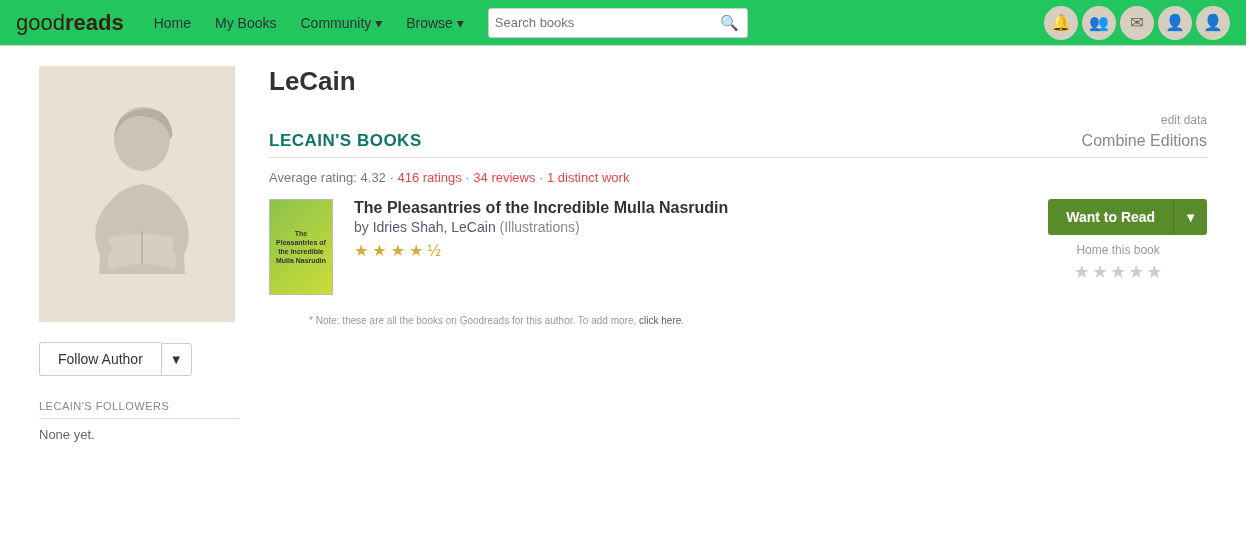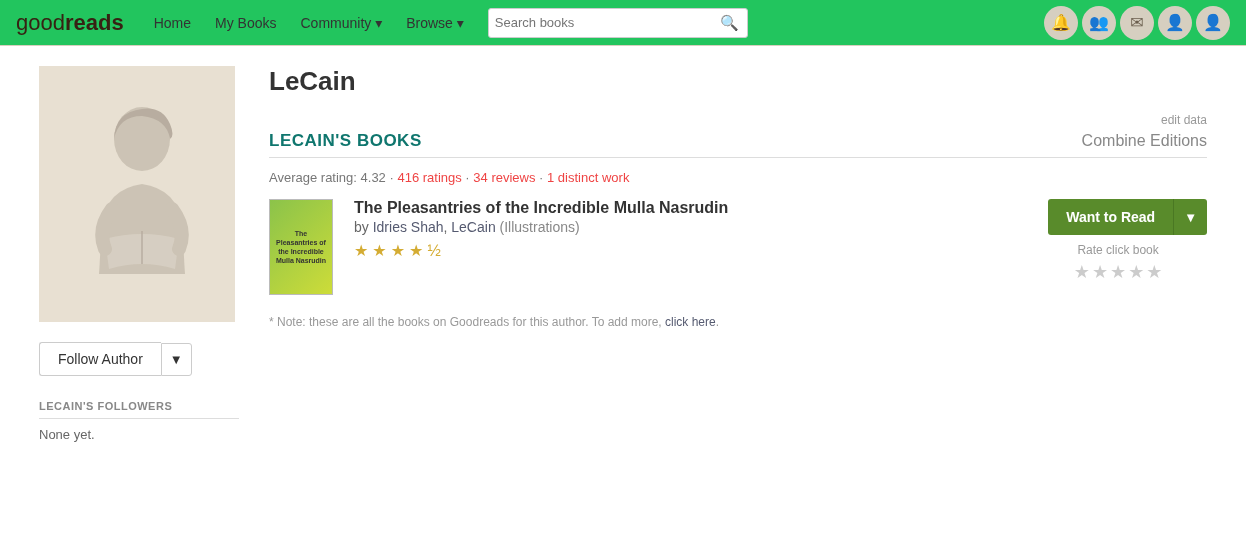--- a/index.html
+++ b/index.html
@@ -138,21 +138,21 @@
       border: 1px solid #ccc;
       padding: 8px 8px;
       font-size: 13px;
       cursor: pointer;
       color: #333;
       border-radius: 0 3px 3px 0;
     }
 
     .followers-section h3 {
       font-size: 11px;
-      font-weight: bold;
+      font-weight: normal;
       color: #888;
       letter-spacing: 0.5px;
       text-transform: uppercase;
       border-bottom: 1px solid #ddd;
       padding-bottom: 6px;
       margin-bottom: 8px;
     }
     .followers-none {
       color: #666;
       font-size: 13px;
@@ -299,24 +299,25 @@
       display: flex;
       gap: 2px;
     }
     .rate-star {
       font-size: 18px;
       color: #ccc;
       cursor: pointer;
     }
 
     .note-text {
-      font-size: 12px;
+      font-size: 10px;
       color: #999;
       margin-top: 10px;
       margin-bottom: 30px;
+      margin-left: 40px;
     }
     .note-text a { color: #555a70; text-decoration: none; }
 
     .is-this-you {
       font-size: 13px;
       color: #888;
       margin-top: 20px;
     }
     .is-this-you a { color: #555a70; text-decoration: none; }
   </style>
@@ -427,21 +428,21 @@
         </div>
       </div>
 
       <div class="want-to-read-container">
         <div class="want-to-read-btn-group">
           <button class="want-to-read-btn">Want to Read</button>
           <button class="want-to-read-dropdown">
             <span>▼</span>
           </button>
         </div>
-        <div class="rate-book-text">Rate click book</div>
+        <div class="rate-book-text">Home this book</div>
         <div class="rate-stars">
           <span class="rate-star">★</span>
           <span class="rate-star">★</span>
           <span class="rate-star">★</span>
           <span class="rate-star">★</span>
           <span class="rate-star">★</span>
         </div>
       </div>
     </div>
 

